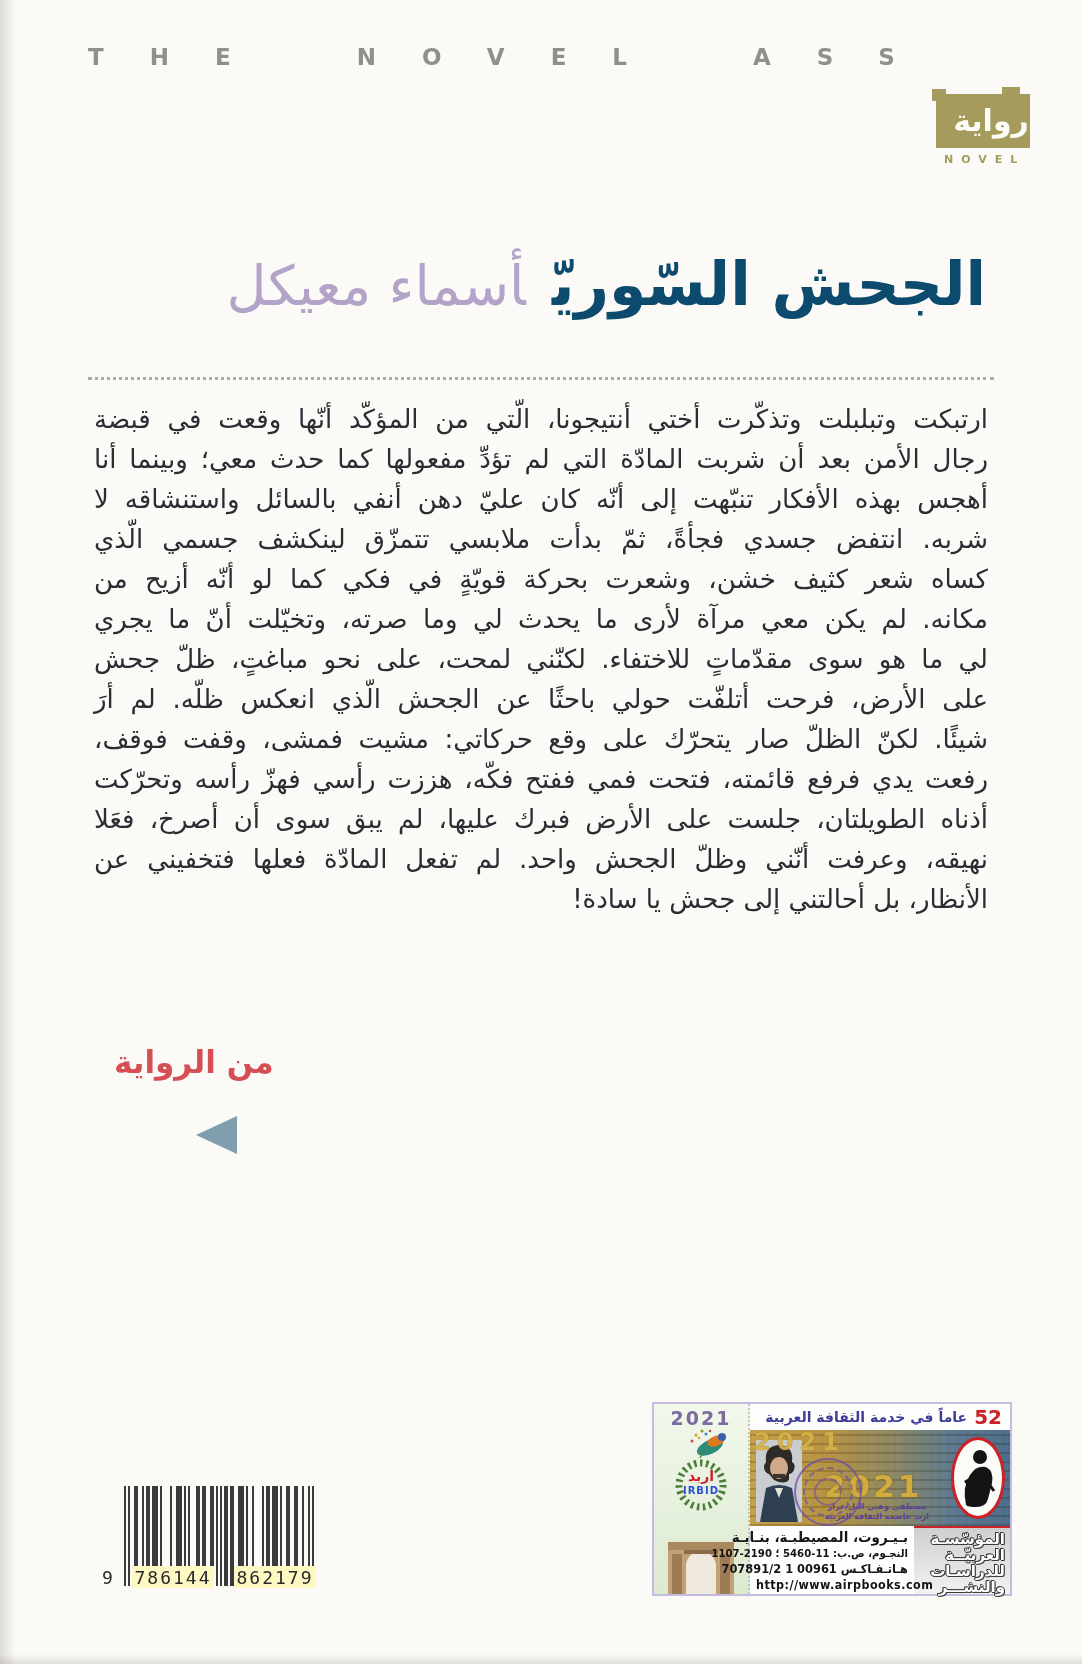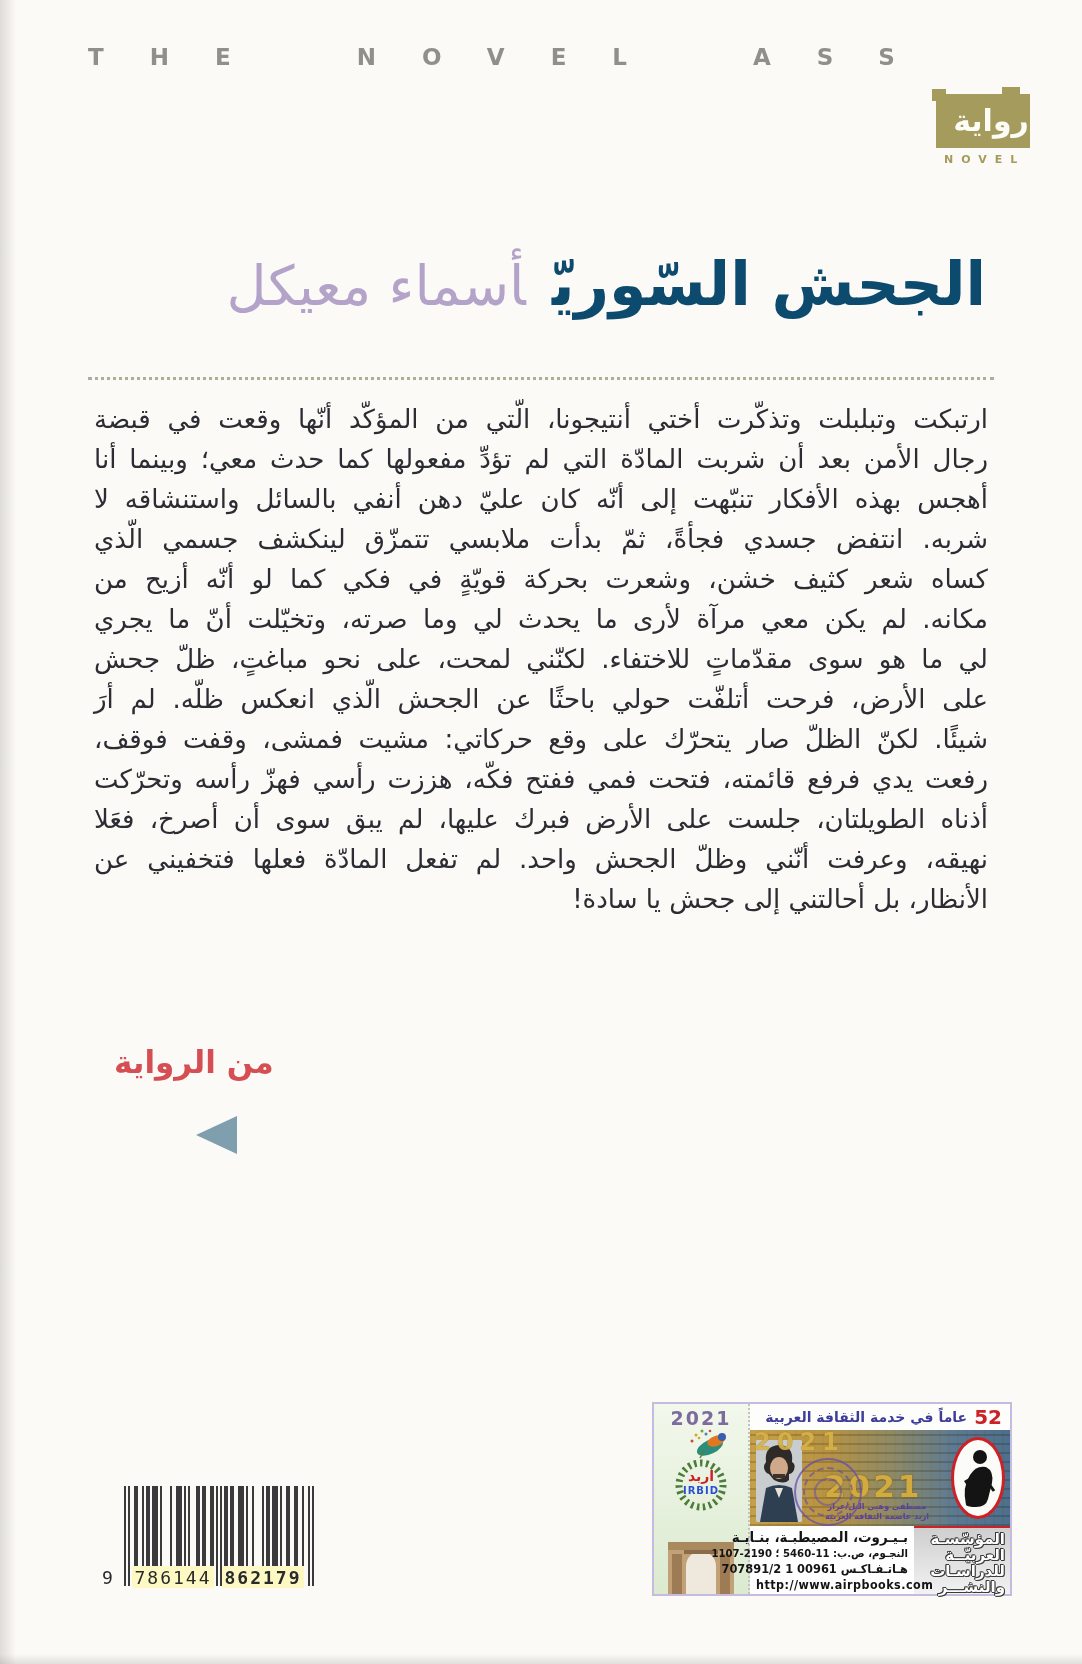--- a/index.html
+++ b/index.html
@@ -73,21 +73,21 @@
 
   
   .barcode{position:absolute;left:118px;top:1486px;width:208px;height:120px;}
   .barcode svg{position:absolute;left:0;top:0;}
   .digit-plate{
     position:absolute;top:80px;height:22px;background:#fef9c3;
     display:flex;align-items:center;justify-content:center;
     font-family:"DejaVu Sans Mono",monospace;font-size:18px;color:#2a2a2c;letter-spacing:2px;
   }
   .plate-a{left:14px;width:82px;}
-  .plate-b{left:104px;width:82px;font-weight:bold;}
+  .plate-b{left:116px;width:82px;}
   .digit-first{
     position:absolute;left:-16px;top:80px;height:22px;display:flex;align-items:center;
     font-family:"DejaVu Sans Mono",monospace;font-size:18px;color:#2a2a2c;
   }
 
   
   .stamp-strip{
     position:absolute;left:652px;top:1402px;width:360px;height:194px;
     box-sizing:border-box;background:#c4b5fd;border:2px dotted #c2c2c2;
     display:flex;flex-direction:row;

